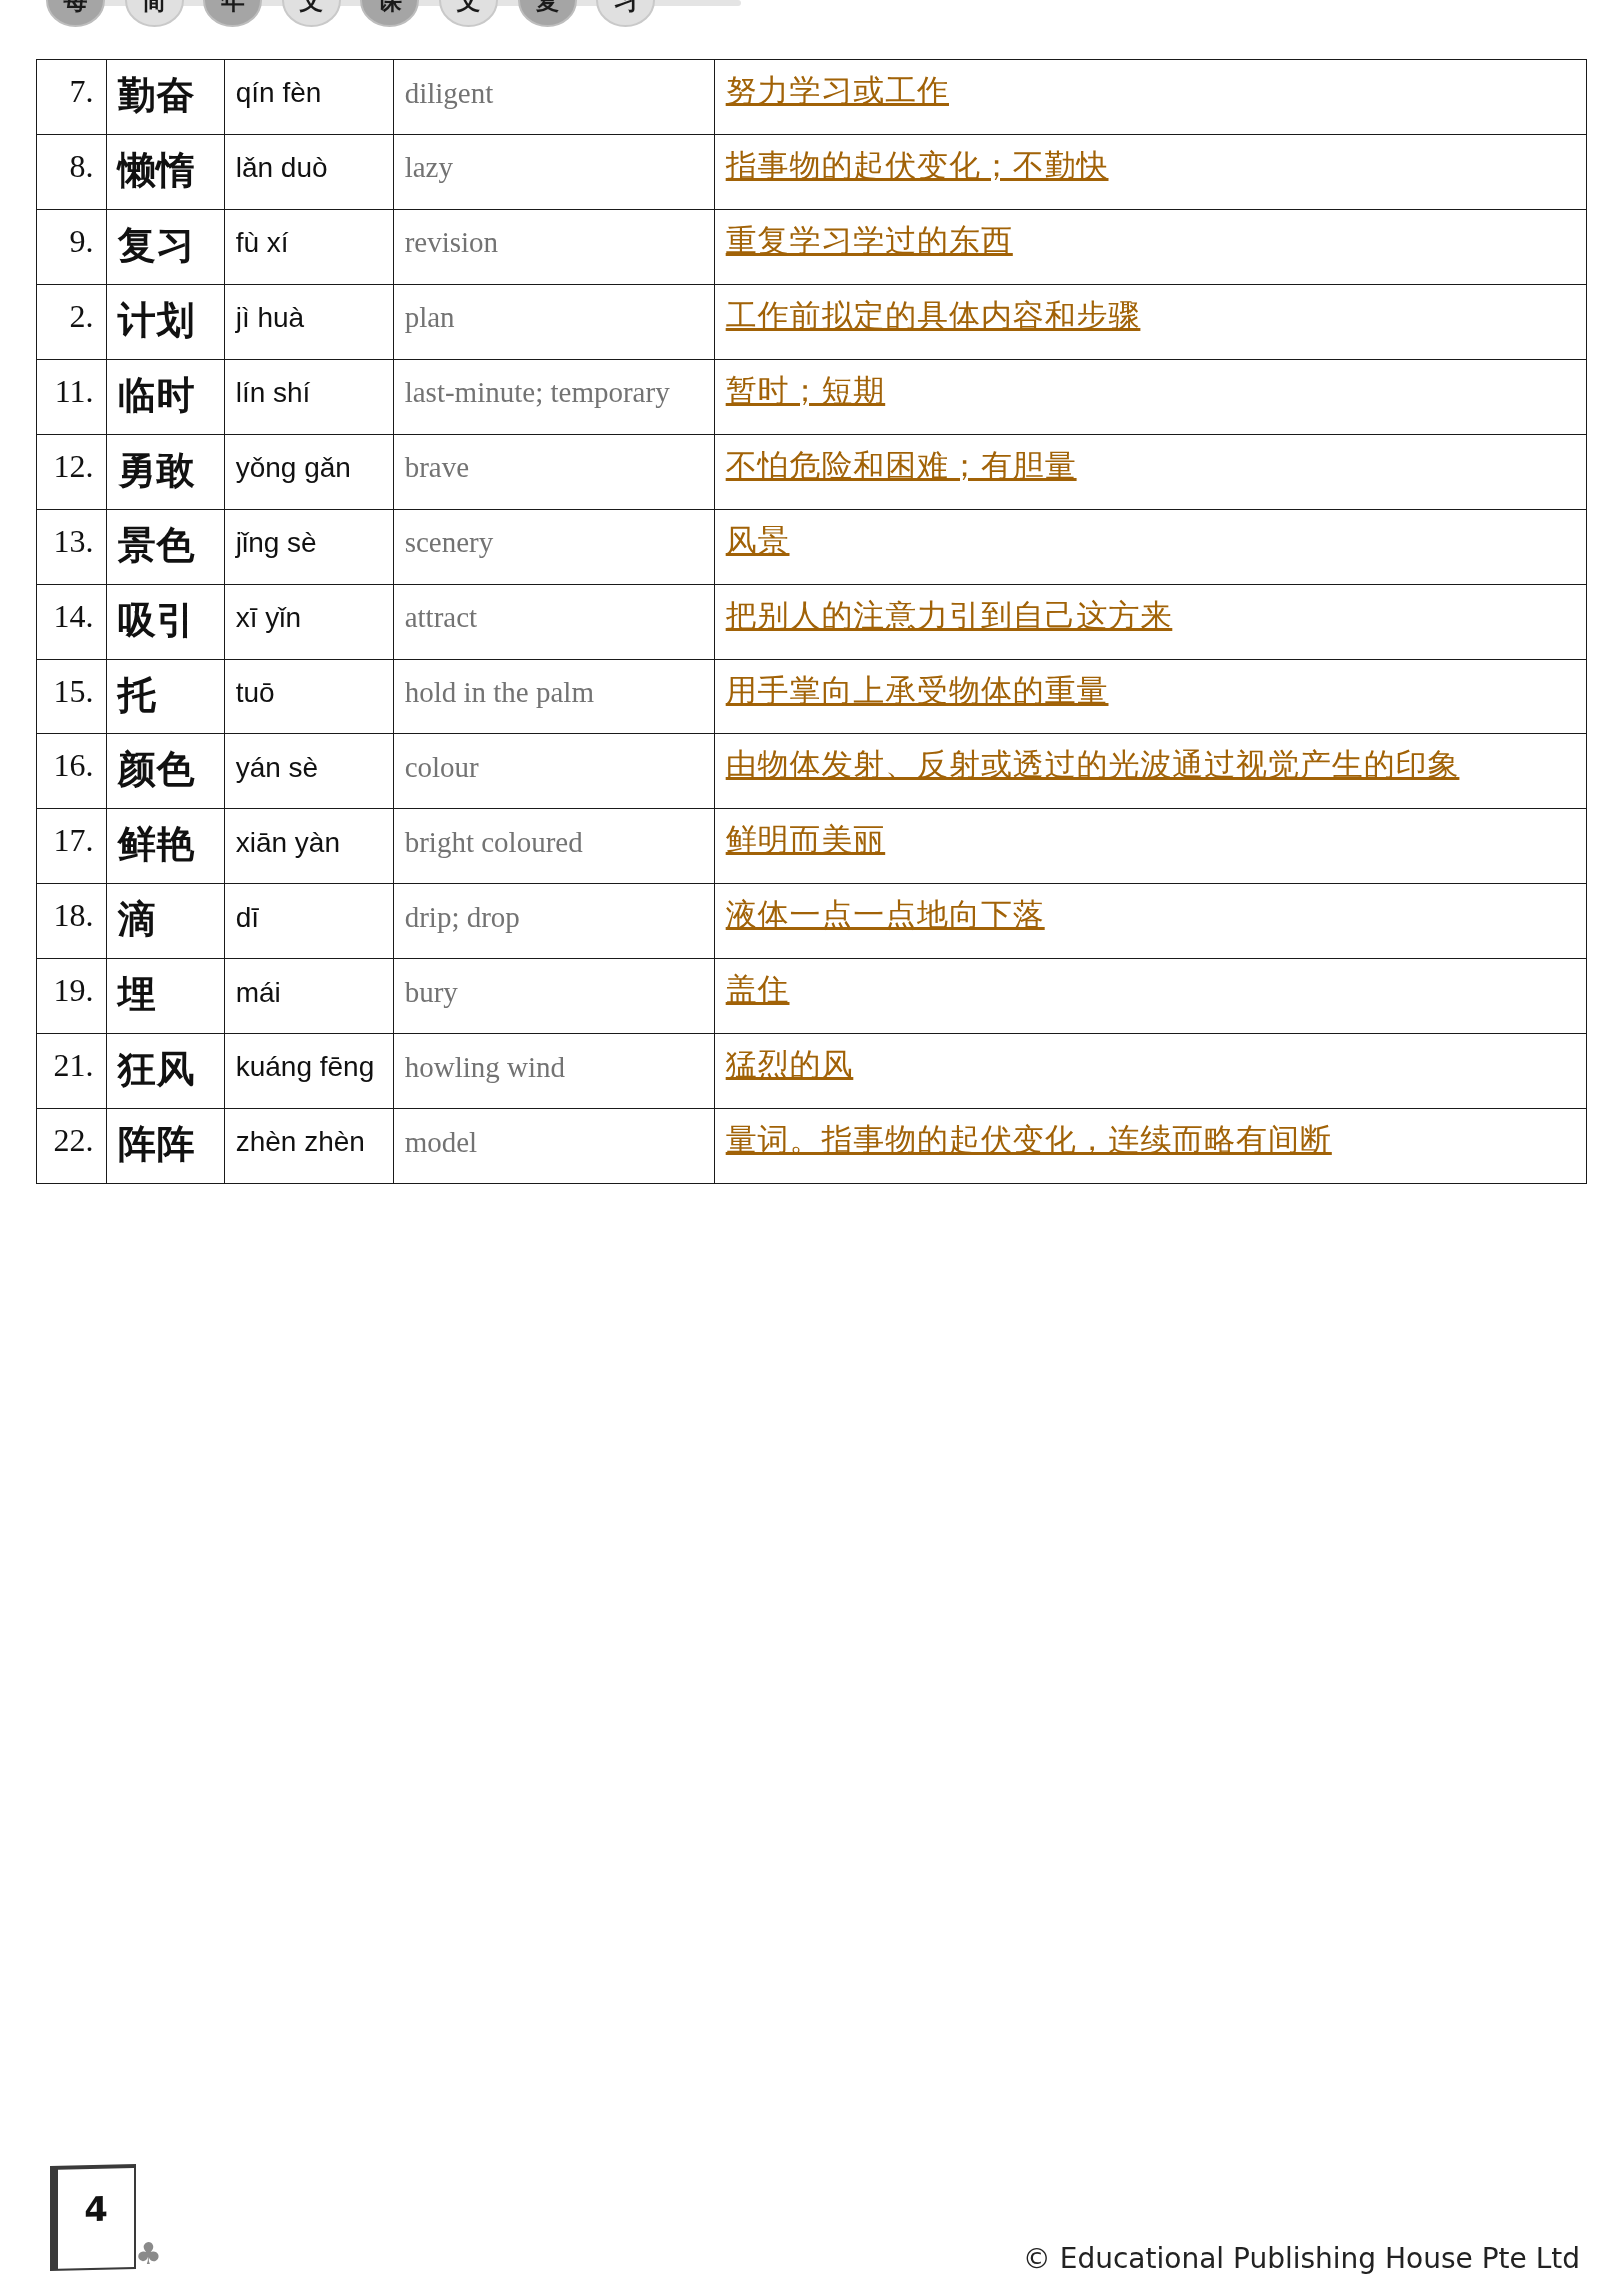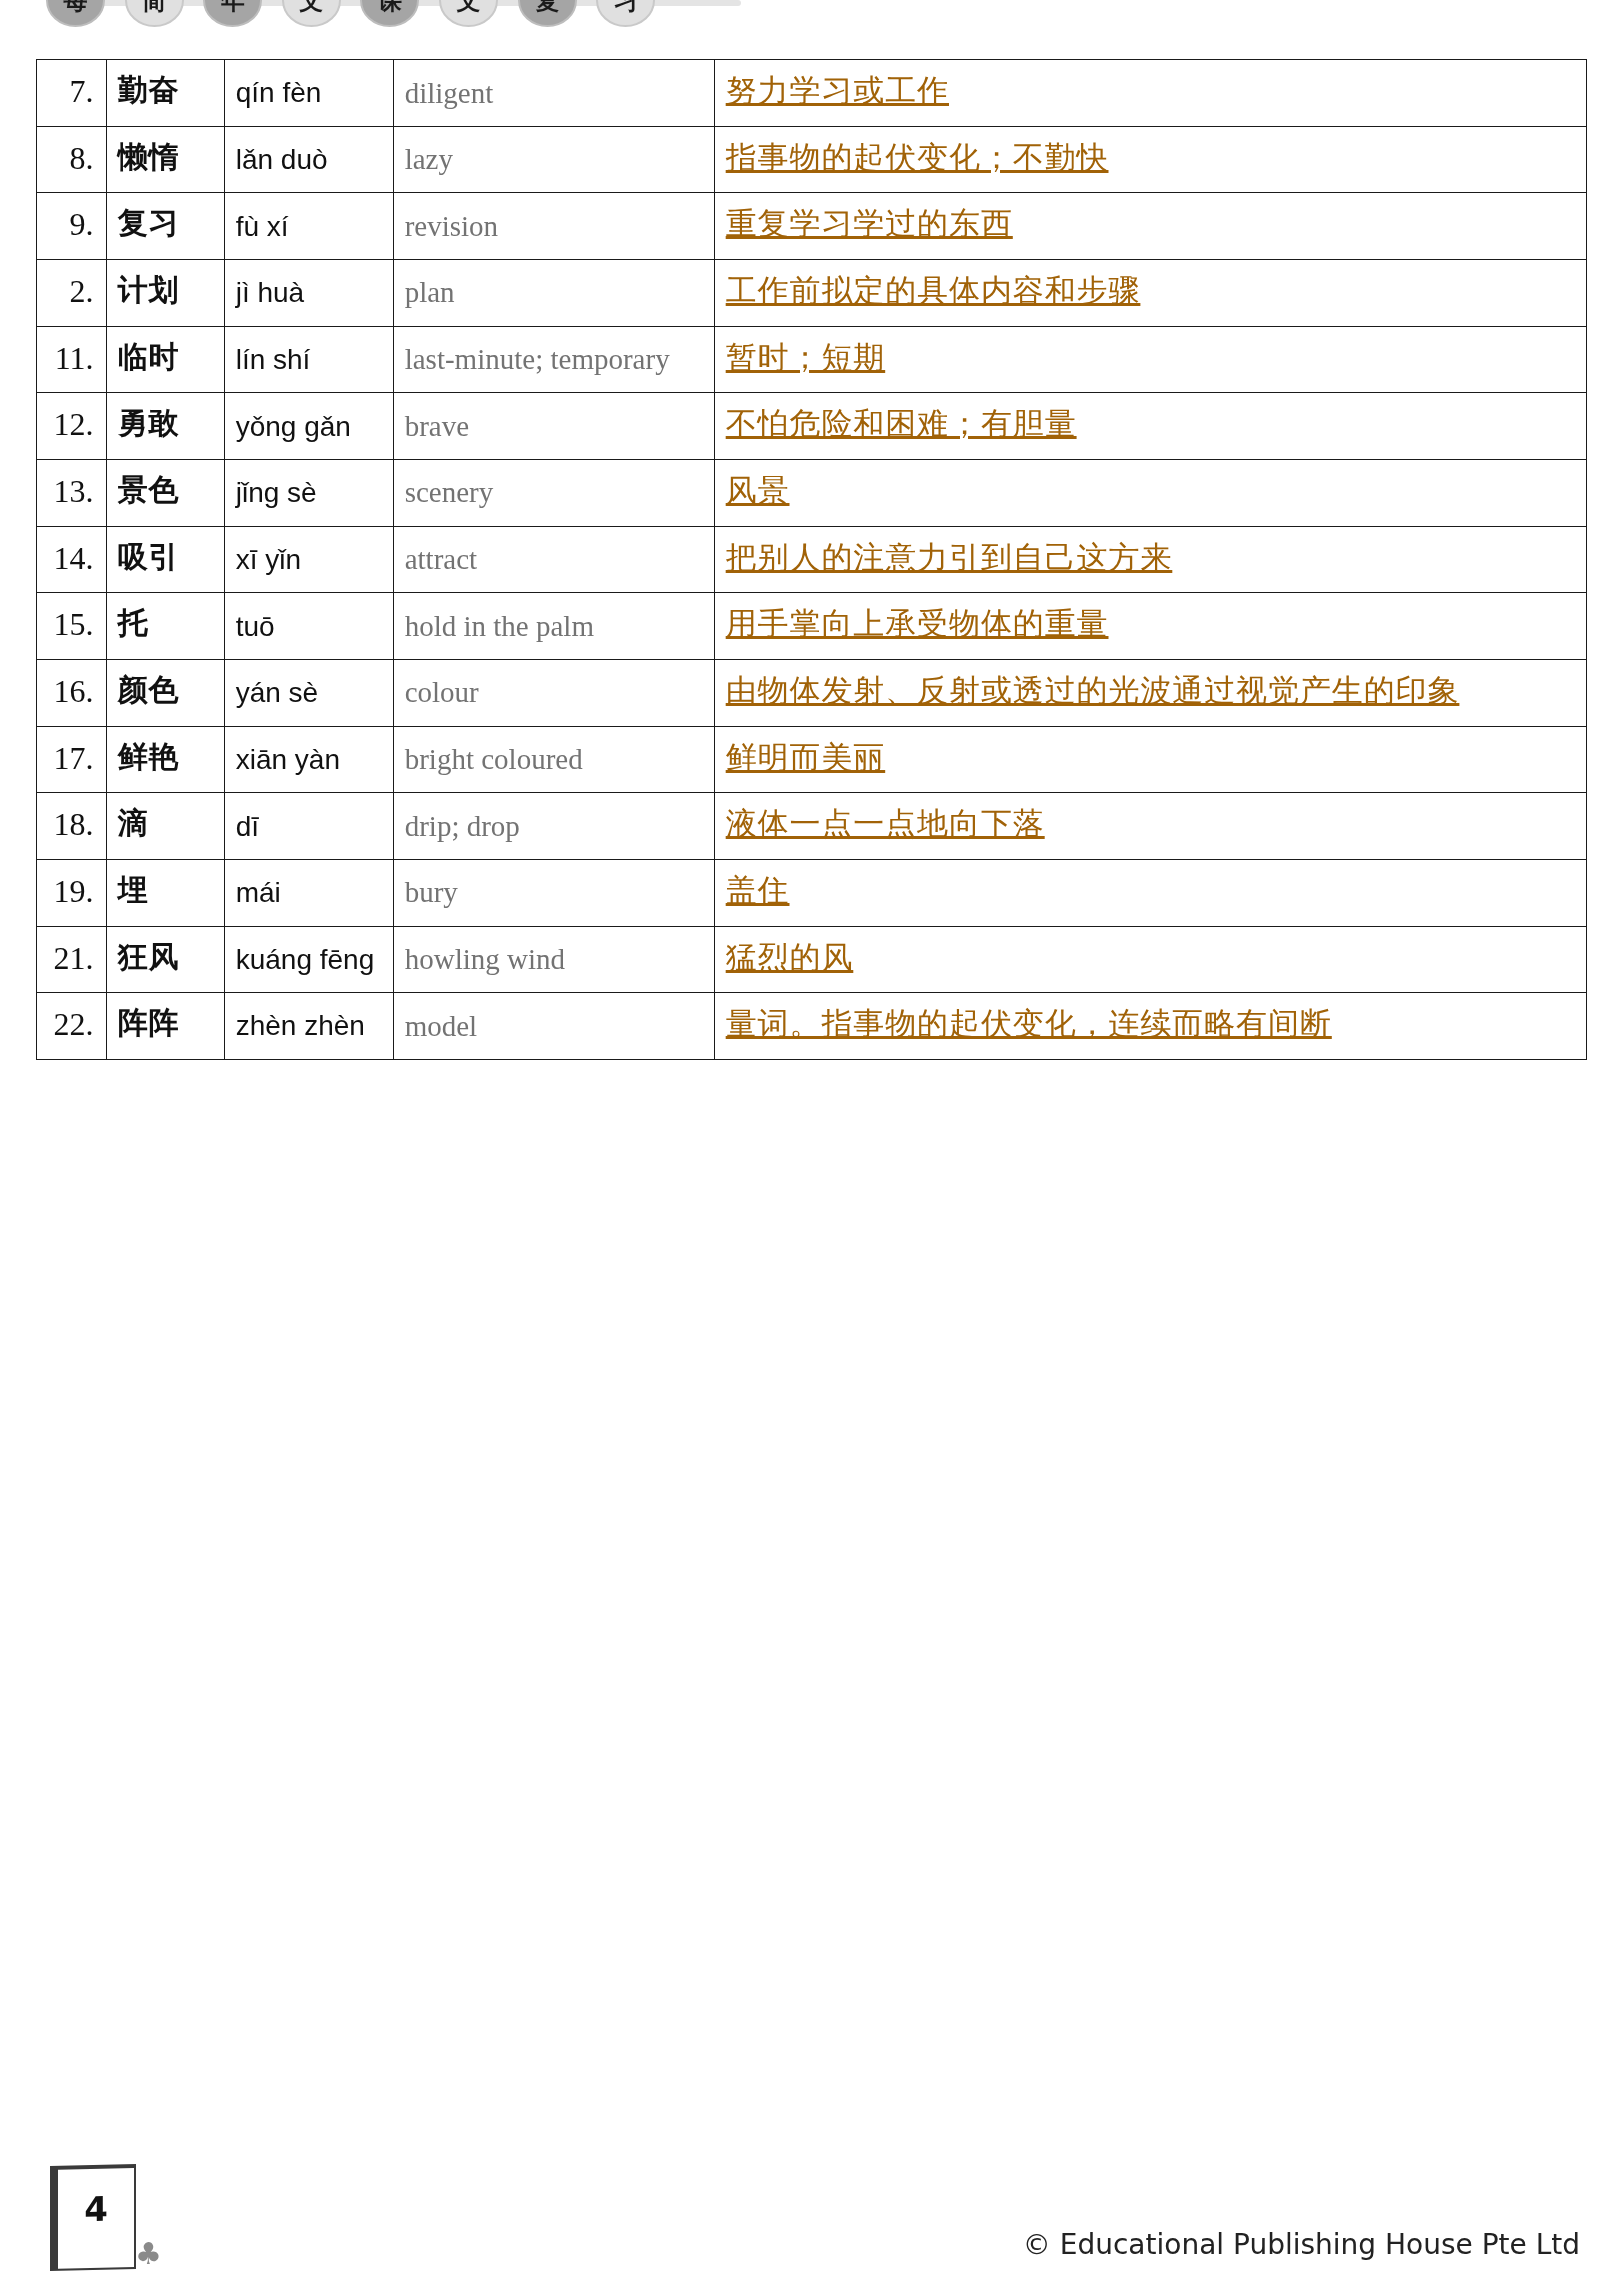--- a/index.html
+++ b/index.html
@@ -80,21 +80,21 @@
   .c-num {
     font-family: "Liberation Serif", "DejaVu Serif", serif;
     font-size: 32px;
     text-align: right;
     padding-right: 12.5px !important;
     white-space: nowrap;
     color: #111;
   }
   .c-word {
     font-family: Liberation Serif, serif;
-    font-size: 30px;
+    font-size: 38px;
     font-weight: 600;
     letter-spacing: 0.9px;
     color: #111;
   }
   .c-pinyin {
     font-family: Liberation Sans, sans-serif;
     font-size: 28px;
     color: #111;
     padding-top: 14.3px !important;
   }
@@ -150,21 +150,21 @@
     width: 36px;
     height: 36px;
     color: #8a8a8a;
     font-size: 30px;
     line-height: 36px;
     font-family: "DejaVu Sans", sans-serif;
   }
   #copyright {
     position: absolute;
     right: 37px;
-    bottom: 20px;
+    bottom: 6px;
     font-family: "DejaVu Sans", "Liberation Sans", sans-serif;
     font-size: 28px;
     color: #222;
     white-space: nowrap;
   }
 </style>
 </head>
 <body>
 
 <div id="header-badges">

